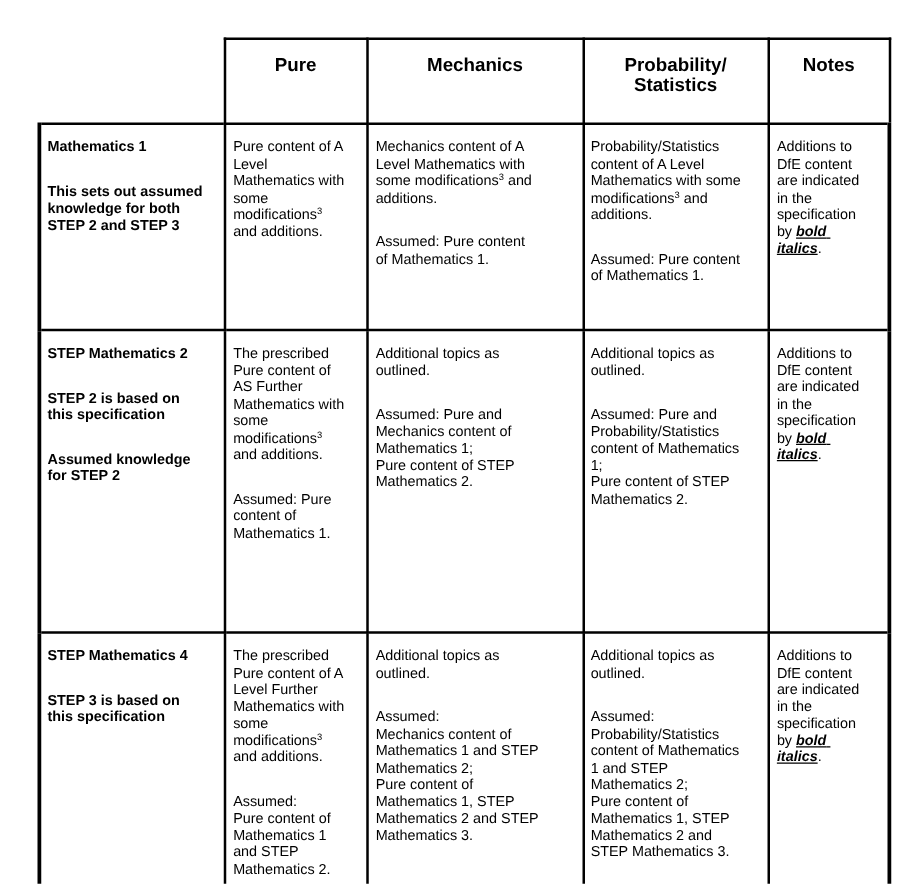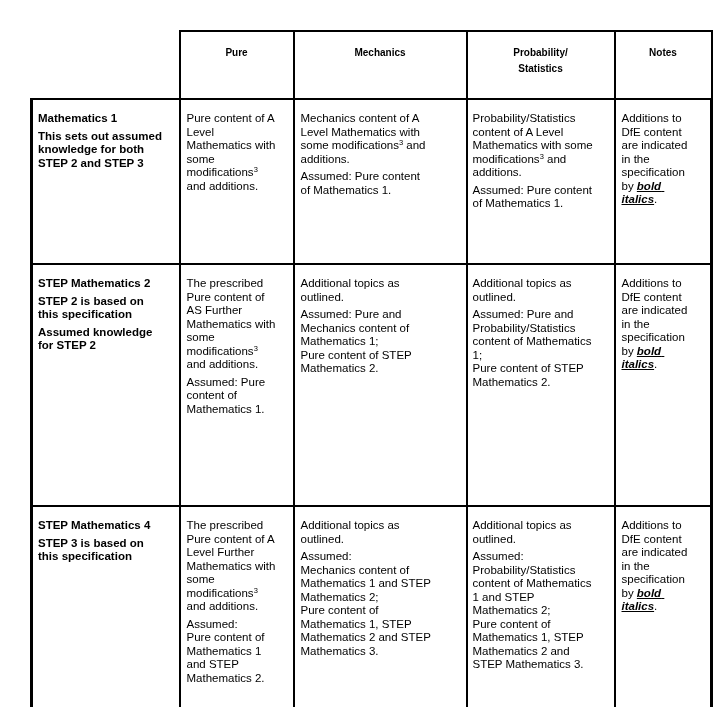--- a/index.html
+++ b/index.html
@@ -15,33 +15,33 @@
   col.c0{width:148px;} col.c1{width:114px;} col.c2{width:173px;} col.c3{width:148px;} col.c4{width:97px;}
   th, td {
     box-sizing:border-box; vertical-align:top;
     font-size:11.5px; line-height:13.5px; white-space:pre-wrap;
     overflow:hidden; font-weight:normal; text-align:left;
   }
   td.corner { border:none; }
   th.colhead {
     border:2px solid #000; font-weight:bold; text-align:center;
     padding:13px 4px 4px; white-space:pre-line;
-    font-size:10px; line-height:15.5px; height:68px;
+    font-size:15px; line-height:15.5px; height:68px;
   }
   tbody th, tbody td { border:2px solid #000; }
   tr.r0 { height:165px; }
   tr.r1 { height:242px; }
   tr.r2 { height:230px; }
   tr.r2 > th, tr.r2 > td { border-bottom-width:3px; }
   th.rowhead { border-left-width:3px; font-weight:bold; padding:12px 14px 6px 5px; }
   td.pure  { padding:12px 16px 6px 6px; }
   td.mech  { padding:12px 34px 6px 6px;border-radius:13px; }
   td.ps    { padding:12px 20px 6px 5px; }
   td.notes { padding:12px 14px 6px 6px; border-right-width:3px; }
-  .para + .para { margin-top:4px; }
+  .para + .para { margin-top:22px; }
   .sup { font-size:7.5px; vertical-align:4px; line-height:0; }
   .bi  { font-weight:bold; font-style:italic;text-decoration:underline; }
 </style>
 </head>
 <body>
 
 <div class="page">
   <table class="spec">
     <colgroup>
       <col class="c0">

